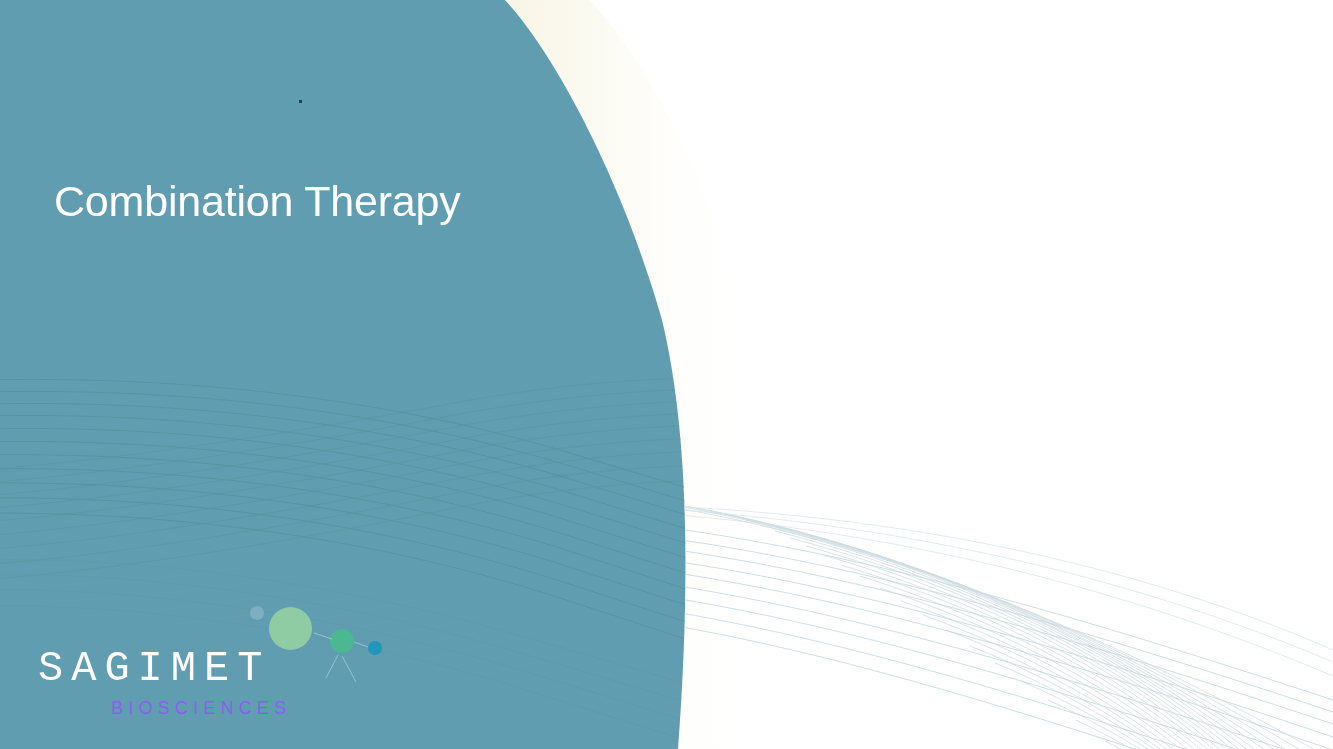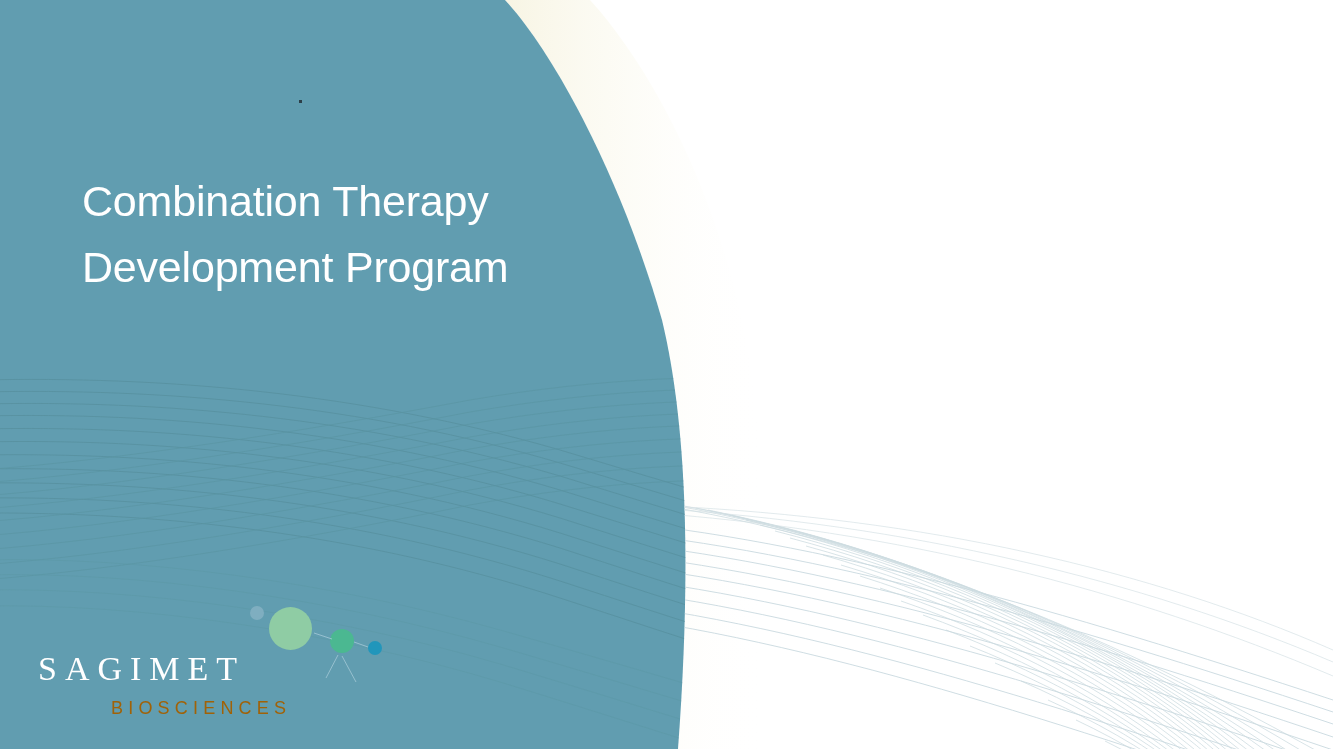--- a/index.html
+++ b/index.html
@@ -32,49 +32,48 @@
     width: 560px;
   }
   .title-line {
     color: #ffffff;
     font-family: "Liberation Sans", sans-serif;
     font-size: 43px;
     font-weight: 400;
     line-height: 66px;
     letter-spacing: -0.2px;
     white-space: nowrap;
-    margin-left: 28px;
   }
 
   
   #logo {
     position: absolute;
     left: 38px;
     top: 600px;
     z-index: 6;
     width: 330px;
     height: 125px;
   }
   #logo-wordmark {
     position: absolute;
     left: 0px;
     top: 44px;
     color: #ffffff;
-    font-family: Liberation Serif, serif;
-    font-size: 34px;
+    font-family: Liberation Mono, monospace;
+    font-size: 42px;
     font-weight: 300;
     letter-spacing: 8px;
     line-height: 50px;
     white-space: nowrap;
   }
   #logo-sub {
     position: absolute;
     left: 73px;
     top: 98px;
-    color: #a16207;
+    color: #8b5cf6;
     font-family: "Liberation Sans", sans-serif;
     font-size: 18px;
     font-weight: 300;
     letter-spacing: 5.2px;
     line-height: 20px;
     white-space: nowrap;
   }
   .logo-dot {
     position: absolute;
     border-radius: 50%;
@@ -203,21 +202,20 @@
         <path d="M -20,560 C 140,556 330,582 500,630 C 620,664 740,700 880,740"></path>
         <path d="M -20,575 C 140,571 330,598 500,647 C 620,682 740,719 880,760"></path>
         <path d="M -20,590 C 140,587 330,614 500,664 C 620,700 740,738 880,780"></path>
         <path d="M -20,606 C 140,603 330,631 500,682 C 620,719 740,758 880,800"></path>
       </g>
     </g>
   </svg>
 
   <div id="title-block">
     <div class="title-line">Combination Therapy</div>
-    <div class="title-line">Development Program</div>
   </div>
 
   <div id="stray-dot"></div>
 
   <div id="logo">
     <span class="logo-dot" id="dot-small-gray" style="background:#7FAEC0;"></span>
     <span class="logo-dot" id="dot-large-green" style="background:#8FCCA4;"></span>
     <span class="logo-dot" id="dot-mid-green" style="background:#4BB891;"></span>
     <span class="logo-dot" id="dot-small-teal" style="background:#2196BB;"></span>
 

